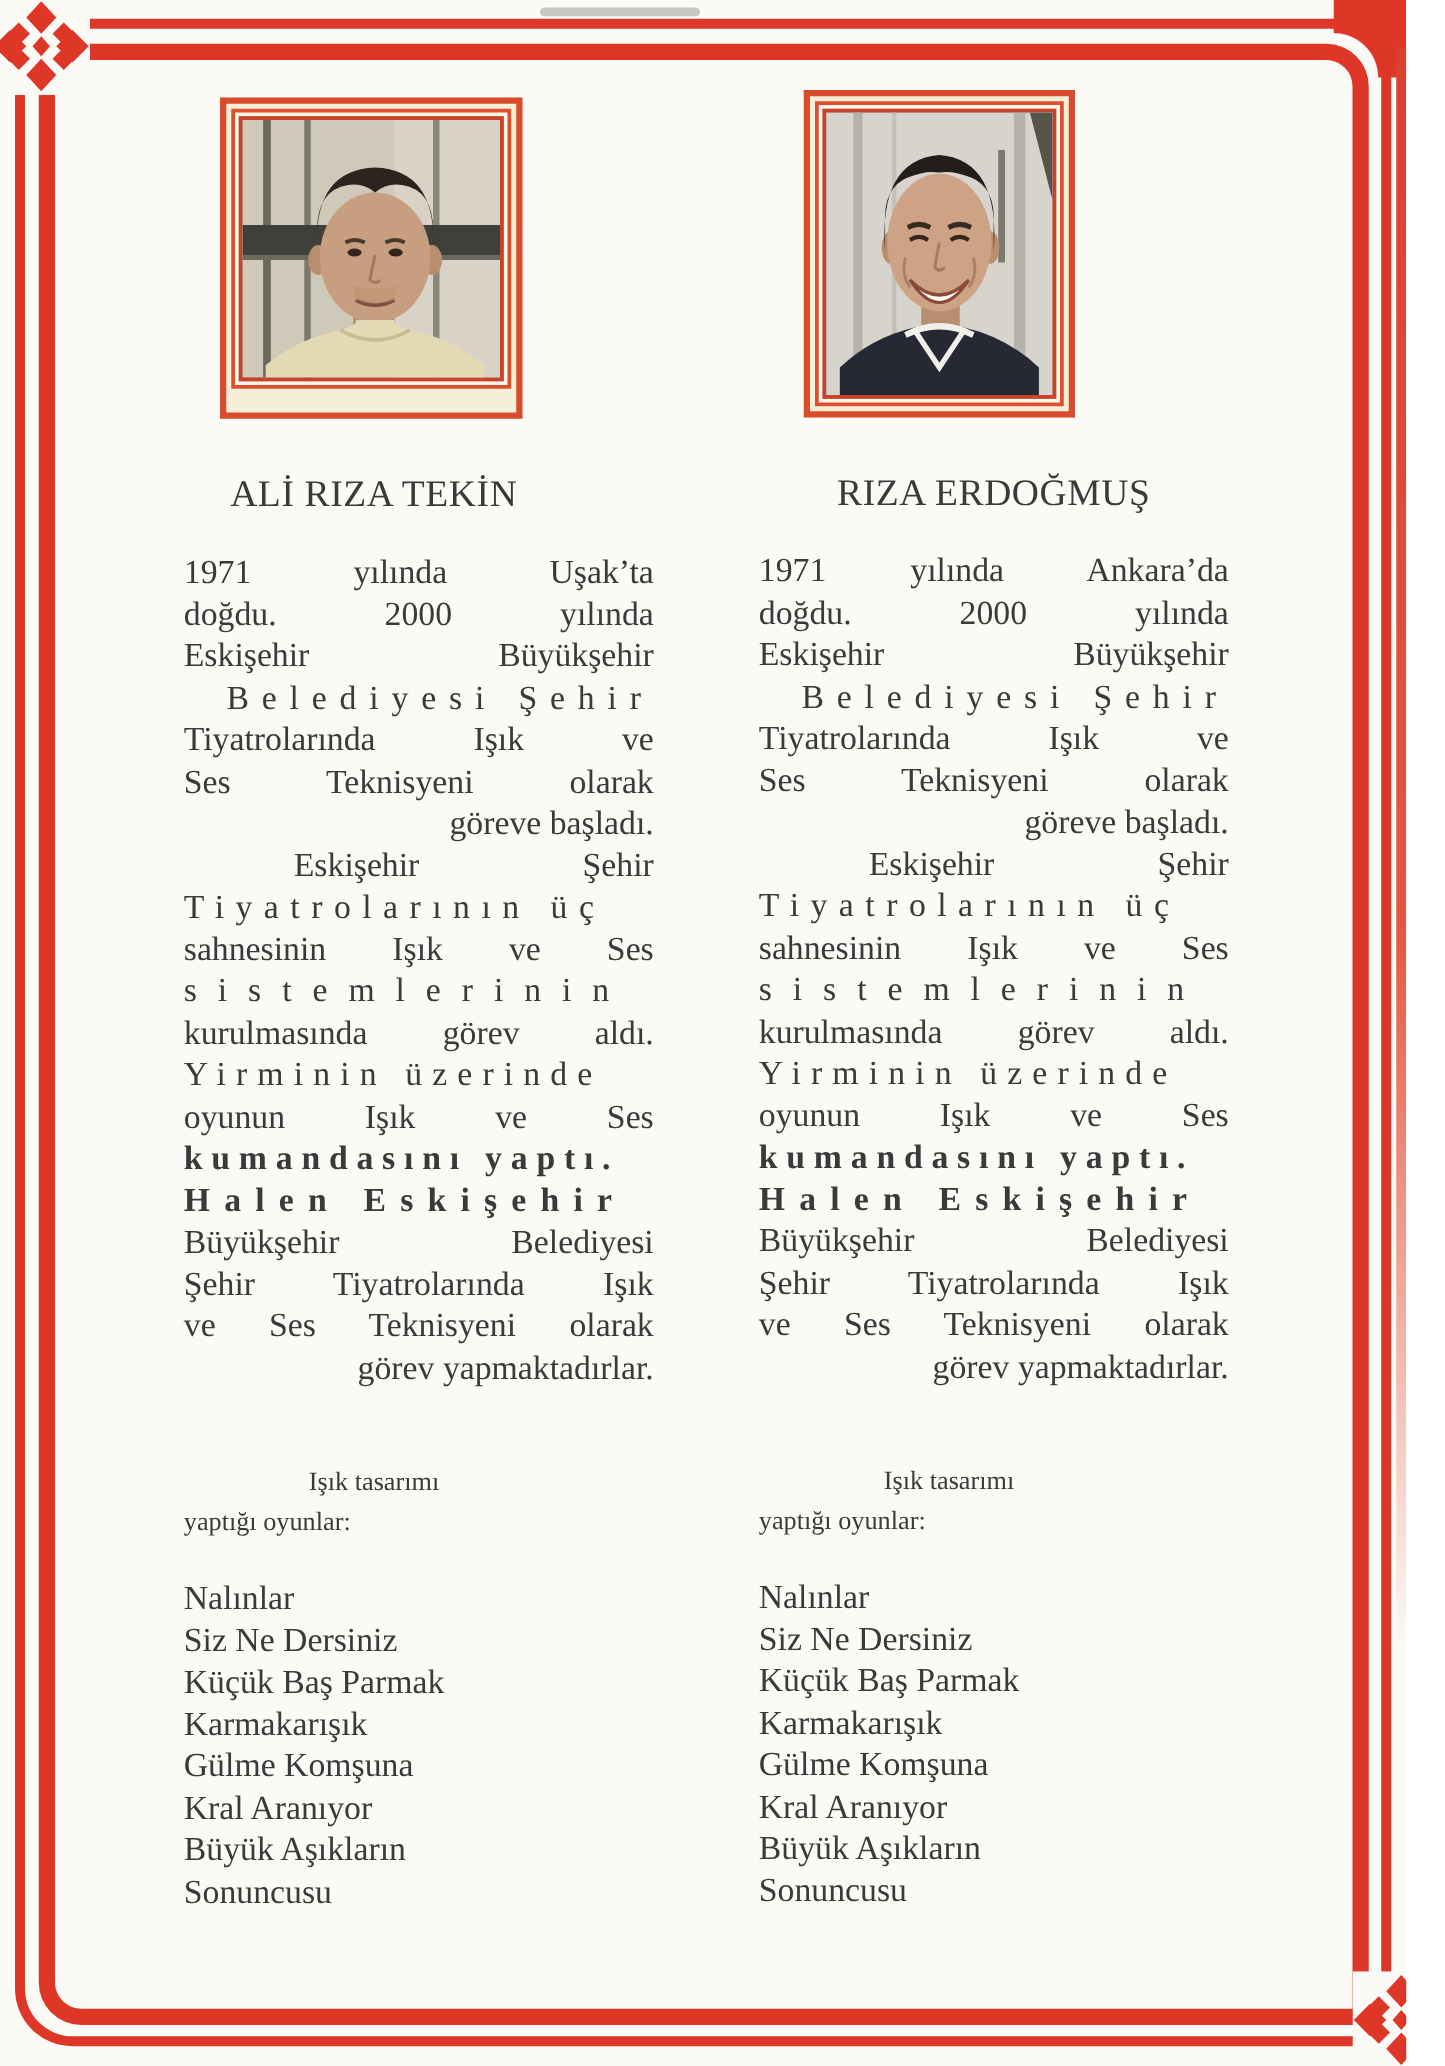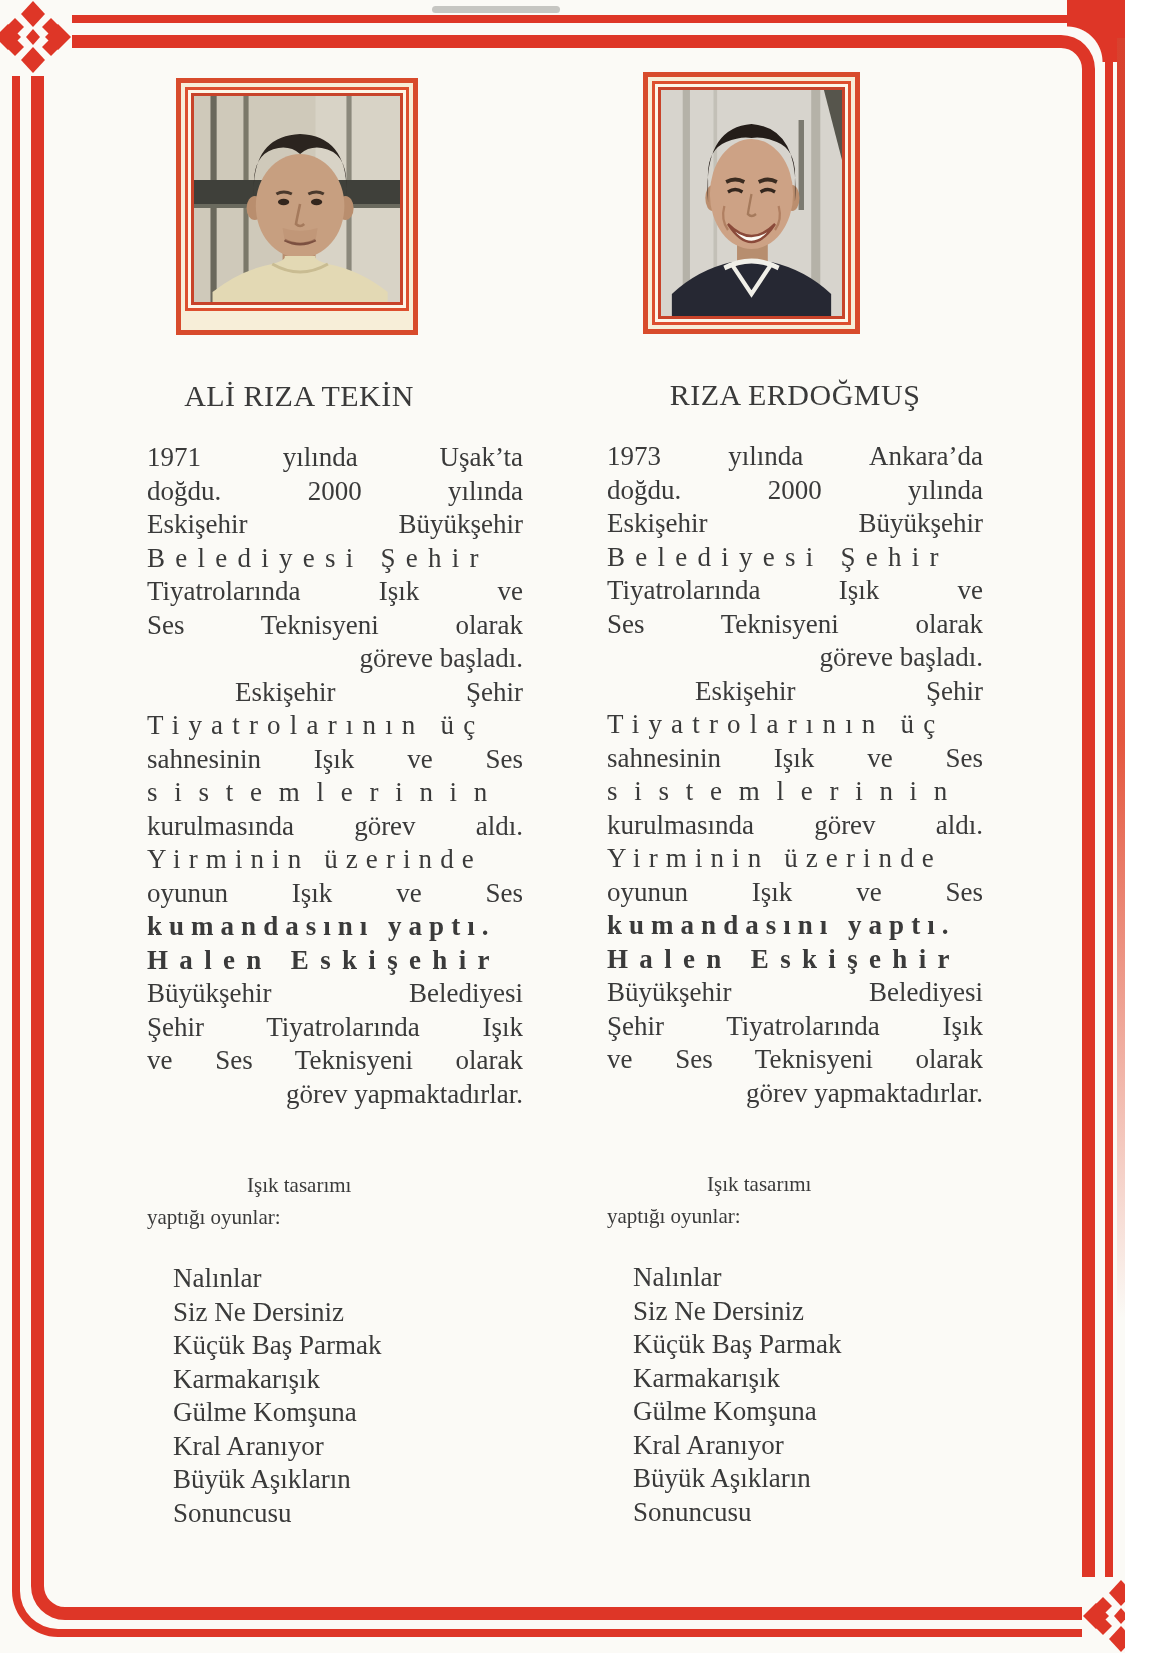--- a/index.html
+++ b/index.html
@@ -43,27 +43,27 @@
   .person-name{font-size:30px;letter-spacing:.5px;text-align:center;margin-top:44px;white-space:nowrap;}
   .col-left .person-name{margin-right:72px;}
   .bio{margin-top:28px;font-size:27px;line-height:33.5px;}
   .bio div{min-height:33.5px;}
   .jl{text-align:justify;text-align-last:justify;}
   .ind{text-indent:88px;}
   .last{text-align:right;}
   .ls26{letter-spacing:.26em;font-weight:bold;}
   .ls30{letter-spacing:.30em;}
   .ls34{letter-spacing:.34em;}
-  .ls38{letter-spacing:.38em;}
+  .ls38{letter-spacing:.38em;text-align:right;}
   .ls42{letter-spacing:.42em;font-weight:bold;}
   .ls62{letter-spacing:.62em;}
 
   .list-label{margin-top:58px;font-size:21px;line-height:32px;}
   .list-label .l1{text-indent:100px;}
-  .plays{margin-top:29px;font-size:27px;line-height:33.5px;margin-left:26px;}
+  .plays{margin-top:29px;font-size:27px;line-height:33.5px;}
 </style>
 </head>
 <body>
 
 <div class="page">
 
   <div class="band-outer"></div>
   <div class="band-inner"></div>
   <div class="corner-block"></div>
   <div class="edge-strip"></div>
@@ -202,21 +202,21 @@
           <path d="M70 178 Q100 164 130 178" stroke="#f0efe8" stroke-width="5" fill="none"></path>
           <path d="M78 174 L100 204 L122 174" stroke="#f0efe8" stroke-width="4.5" fill="none"></path>
         </svg>
       </div>
         </div>
     </div>
 
     <div class="person-name">RIZA ERDOĞMUŞ</div>
 
     <div class="bio">
-      <div class="jl">1973 yılında Ankara’da</div>
+      <div class="jl">1971 yılında Ankara’da</div>
       <div class="jl">doğdu. 2000 yılında</div>
       <div class="jl">Eskişehir Büyükşehir</div>
       <div class="ls38">Belediyesi Şehir</div>
       <div class="jl">Tiyatrolarında Işık ve</div>
       <div class="jl">Ses Teknisyeni olarak</div>
       <div class="last">göreve başladı.</div>
       <div class="jl ind">Eskişehir Şehir</div>
       <div class="ls34">Tiyatrolarının üç</div>
       <div class="jl">sahnesinin Işık ve Ses</div>
       <div class="ls62">sistemlerinin</div>

